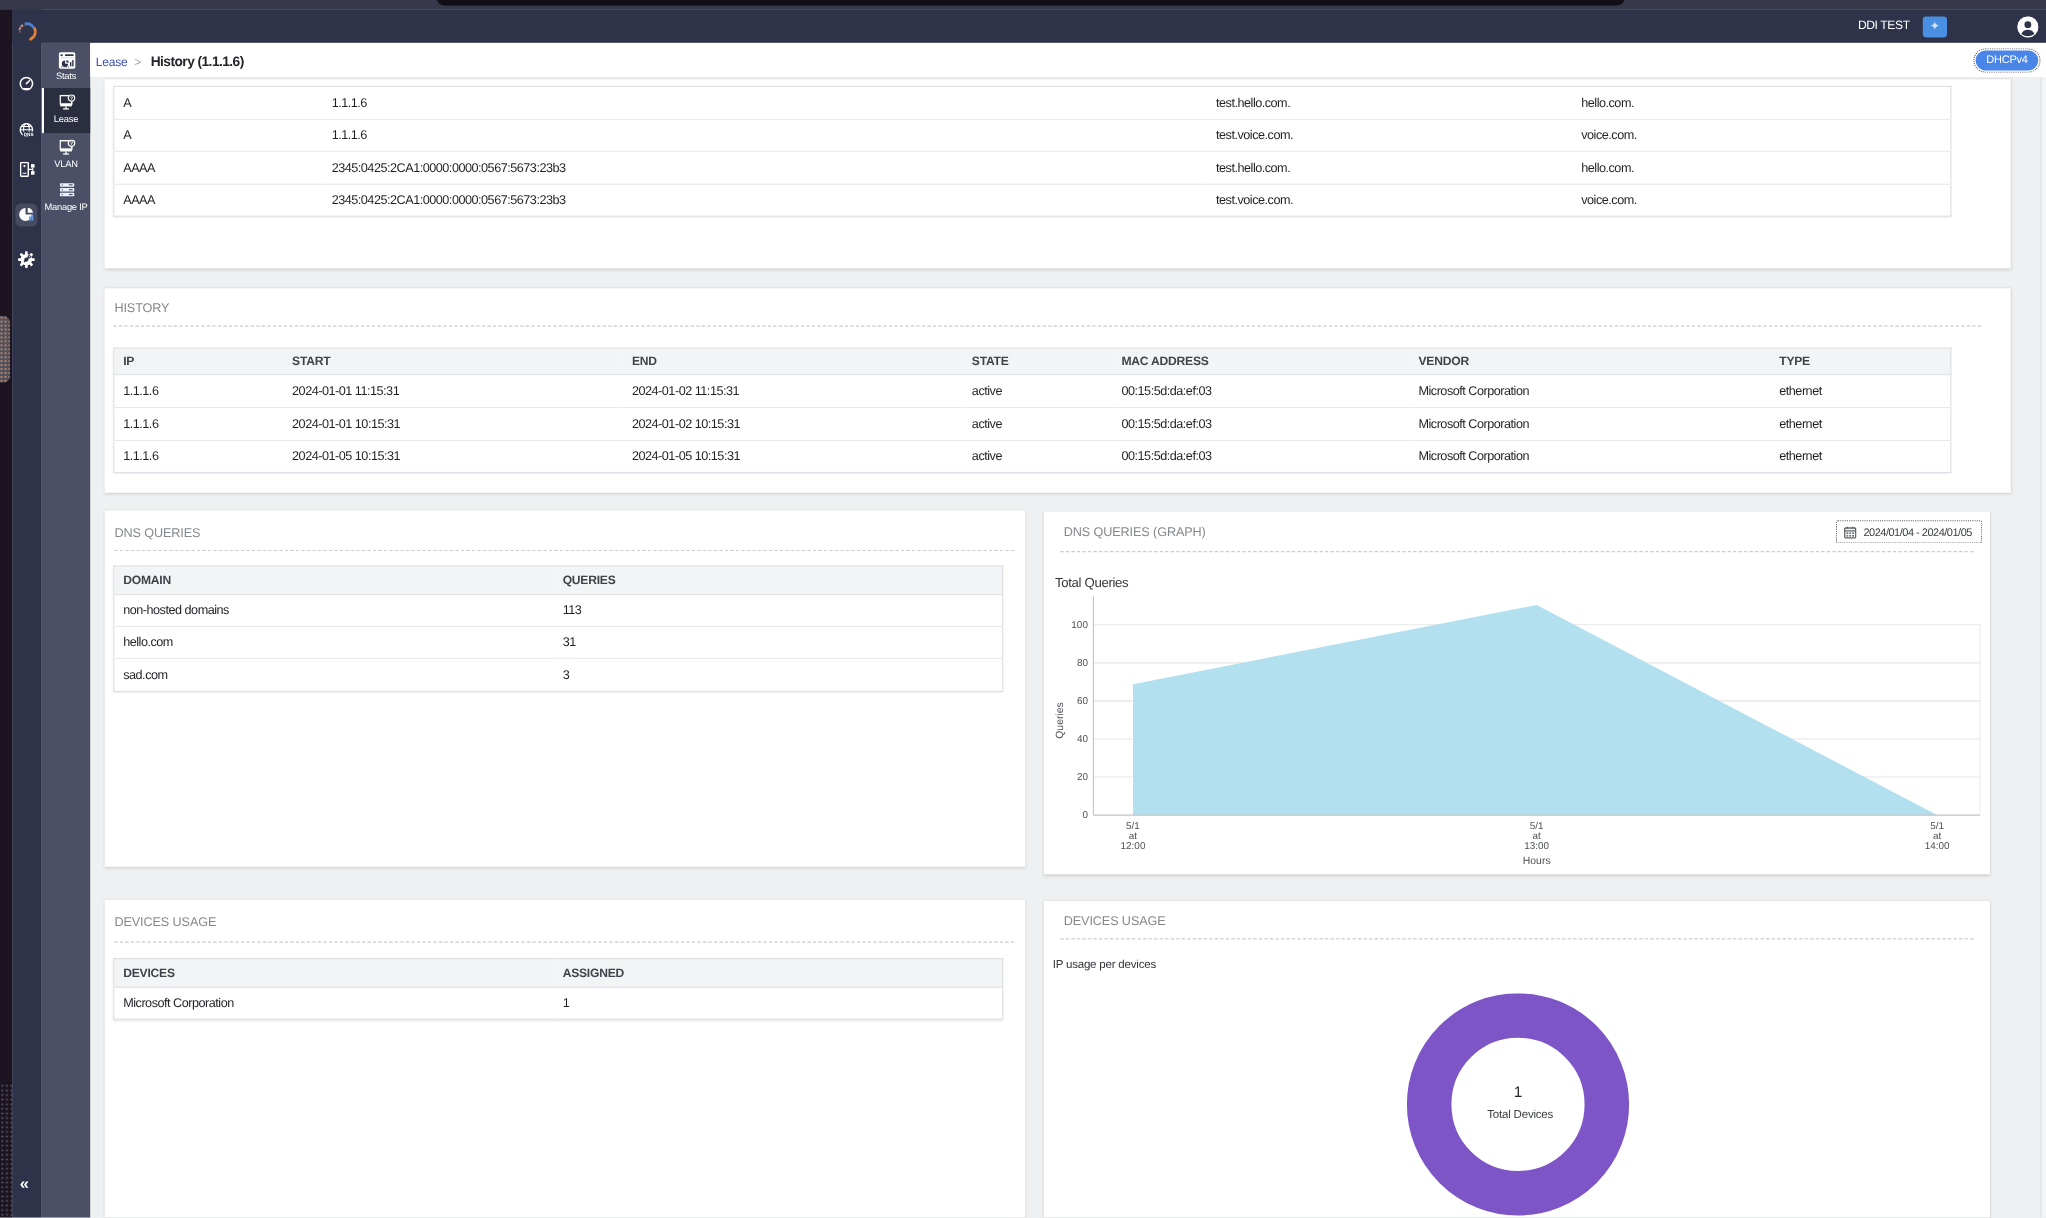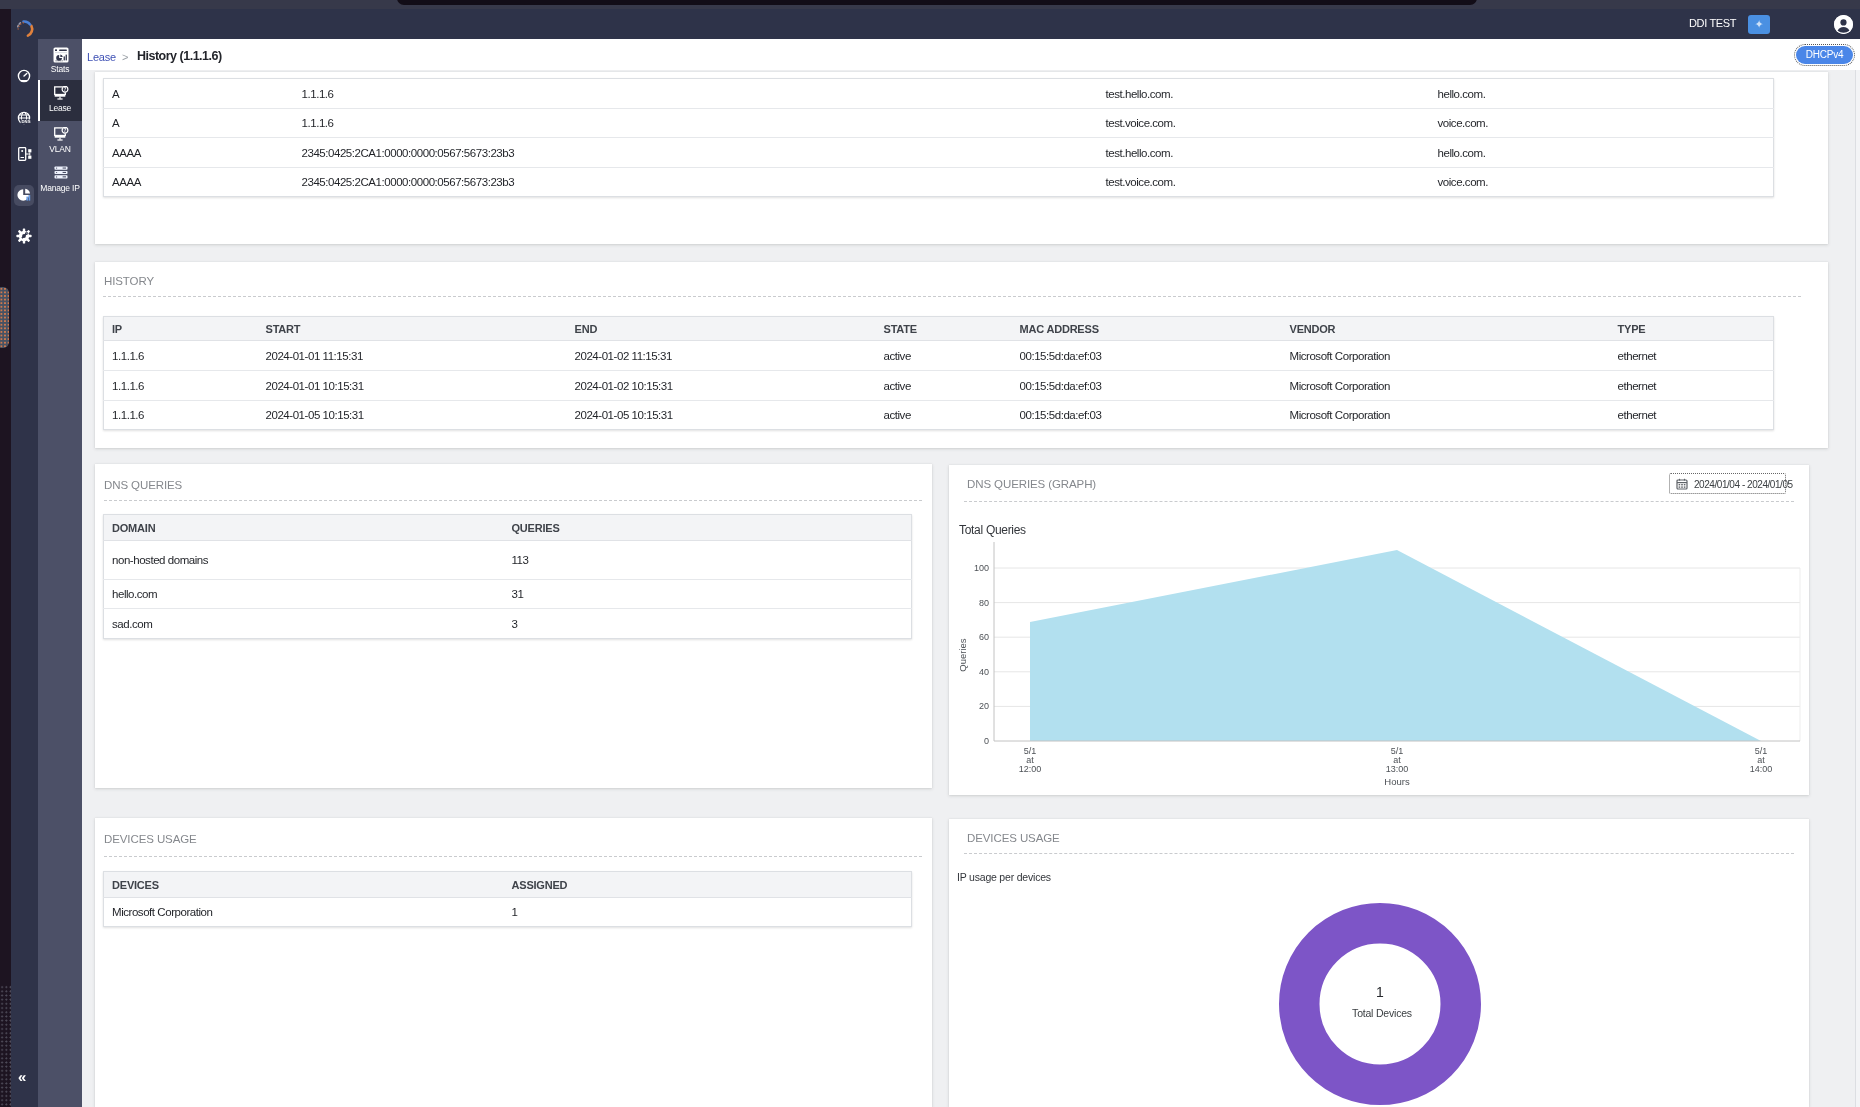--- a/index.html
+++ b/index.html
@@ -169,39 +169,39 @@
   <table class="t" style="left:8px; top:50px; width:808px;">
     <colgroup>
         <col style="width:400px">
         <col style="width:408px">
       </colgroup>
     <tbody>
         <tr style="height:26px;">
           <th>DOMAIN</th>
           <th>QUERIES</th>
         </tr>
-    <tr style="height:39px;">
+    <tr style="height:29px;">
           <td>non-hosted domains</td>
           <td>113</td>
         </tr>
     <tr style="height:29px;">
           <td>hello.com</td>
           <td>31</td>
         </tr>
     <tr style="height:30px;">
           <td>sad.com</td>
           <td>3</td>
         </tr>
   </tbody>
     </table>
 </div>
 
 <div class="card" style="left:949px; top:465px; width:860px; height:330px;">
   <div class="ctitle" style="left:18px; top:13px;">DNS QUERIES (GRAPH)</div>
-  <div class="abs" id="datebtn" style="left:720px; top:8px; width:117px; height:21px; border:1px dotted #666; border-radius:2px; background:#fff; white-space:nowrap;">
+  <div class="abs" id="datebtn" style="left:720px; top:8px; width:133px; height:21px; border:1px dotted #666; border-radius:2px; background:#fff; white-space:nowrap;">
     <svg style="position:absolute; left:6px; top:4px;" width="12" height="12" viewBox="0 0 12 12">
       <rect x="1" y="2" width="10" height="9" rx="1" fill="none" stroke="#5f6368" stroke-width="1.2"></rect>
       <line x1="1" y1="4.6" x2="11" y2="4.6" stroke="#5f6368" stroke-width="1.2"></line>
       <line x1="3.5" y1="0.8" x2="3.5" y2="2.6" stroke="#5f6368" stroke-width="1.2"></line>
       <line x1="8.5" y1="0.8" x2="8.5" y2="2.6" stroke="#5f6368" stroke-width="1.2"></line>
       <g fill="#5f6368">
           <rect x="2.6" y="6" width="1.6" height="1.4"></rect>
           <rect x="5.2" y="6" width="1.6" height="1.4"></rect>
           <rect x="7.8" y="6" width="1.6" height="1.4"></rect>
           <rect x="2.6" y="8.4" width="1.6" height="1.4"></rect>

